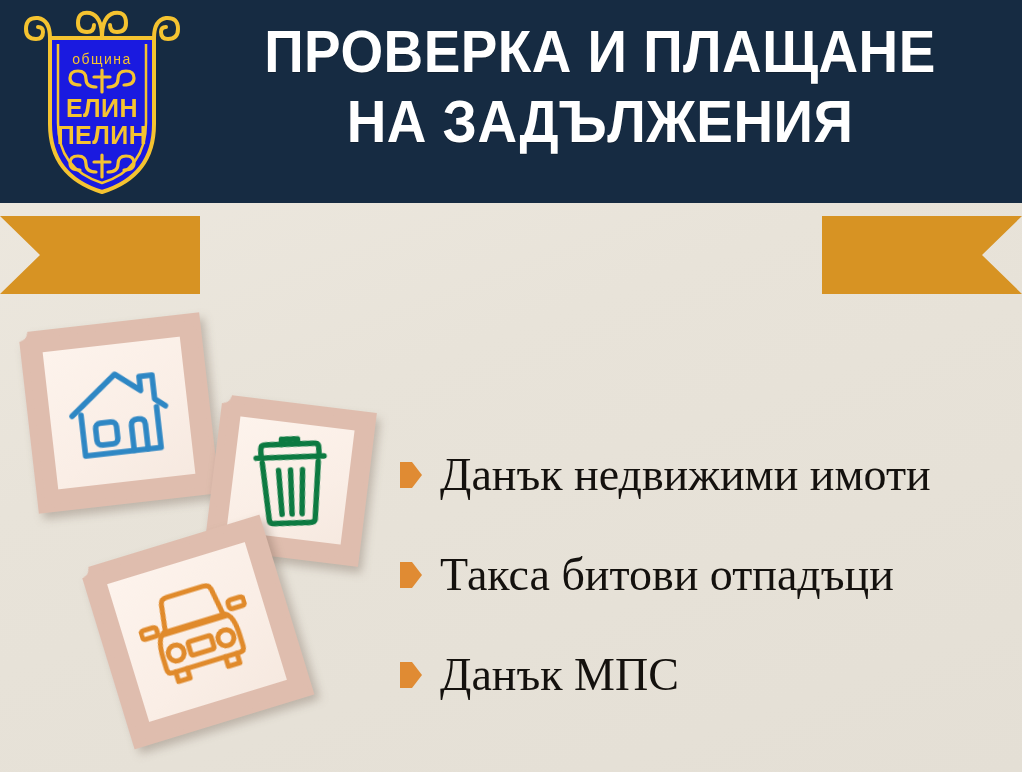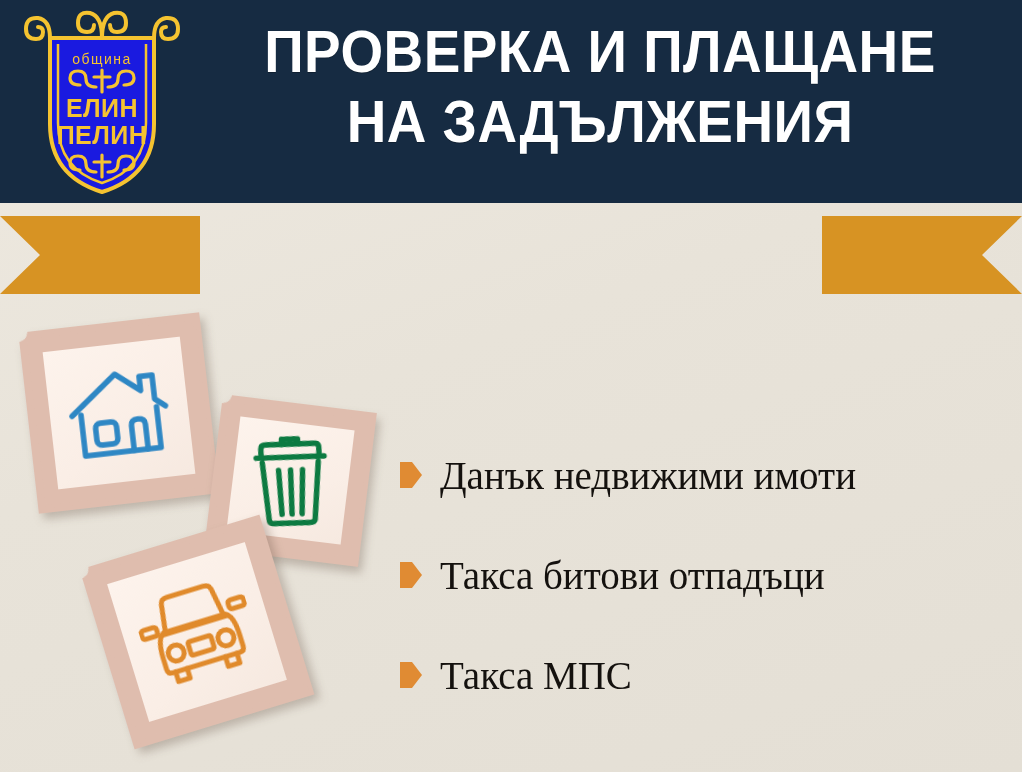--- a/index.html
+++ b/index.html
@@ -116,21 +116,21 @@
     display:flex;align-items:center;
     height:100px;
   }
   .bullet-marker{
     width:22px;height:26px;flex:0 0 22px;margin-right:18px;
     background:#e08b33;
     clip-path:polygon(0 0,12px 0,22px 13px,12px 26px,0 26px);
   }
   .bullet-label{
     font-family:"Liberation Serif",serif;
-    font-size:39px;color:#14110e;white-space:nowrap;
+    font-size:46px;color:#14110e;white-space:nowrap;
     line-height:1;
   }
 </style>
 </head>
 <body>
 
 <div id="poster">
 
   <div class="header">
 
@@ -247,17 +247,17 @@
     <div class="bullet-row">
       <span class="bullet-marker"></span>
       <span class="bullet-label">Данък недвижими имоти</span>
     </div>
     <div class="bullet-row">
       <span class="bullet-marker"></span>
       <span class="bullet-label">Такса битови отпадъци</span>
     </div>
     <div class="bullet-row">
       <span class="bullet-marker"></span>
-      <span class="bullet-label">Такса МПС</span>
+      <span class="bullet-label">Данък МПС</span>
     </div>
   </div>
 
 </div>
 
 </body></html>

